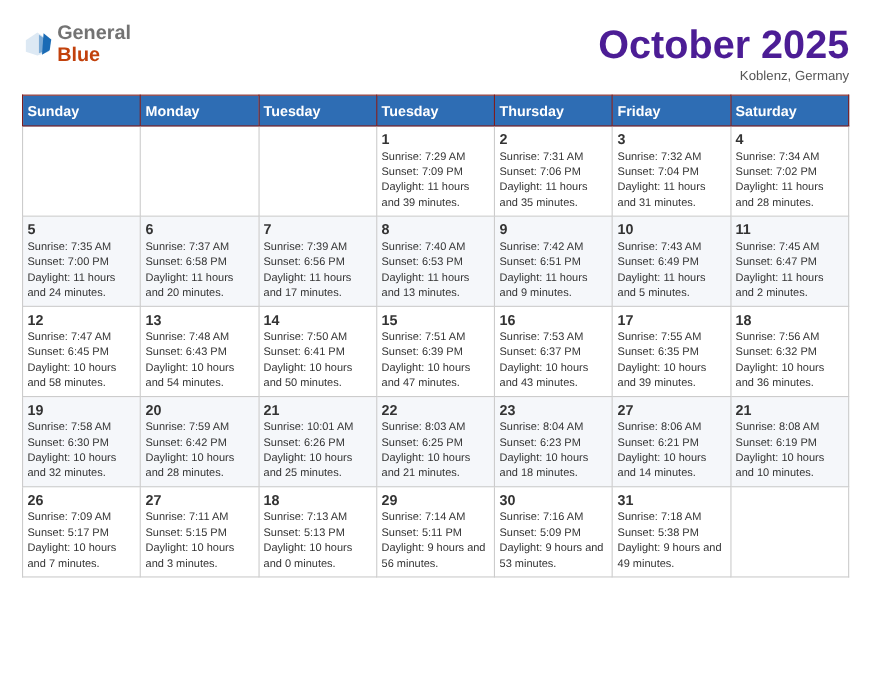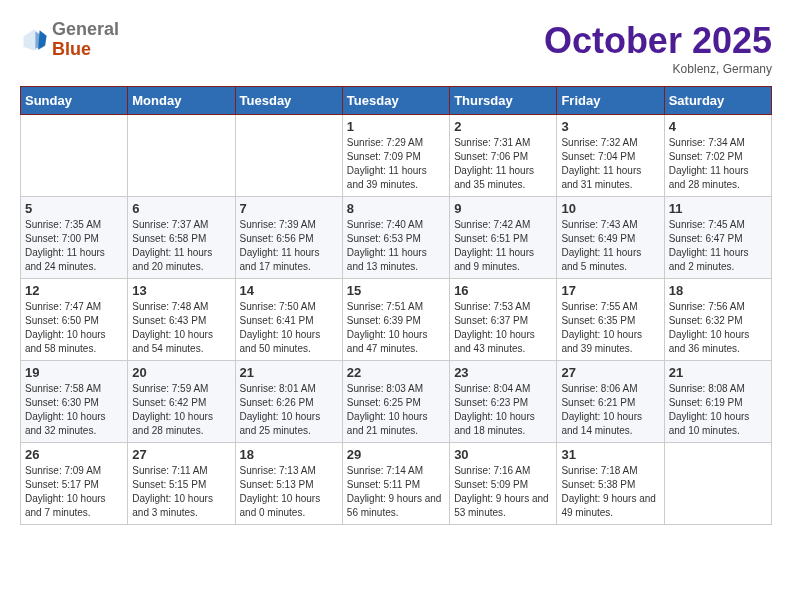--- a/index.html
+++ b/index.html
@@ -205,21 +205,21 @@
           <div class="cell-content">Sunrise: 7:45 AM
 Sunset: 6:47 PM
 Daylight: 11 hours
 and 2 minutes.</div>
         </td>
       </tr>
       <tr>
         <td>
           <div class="day-number">12</div>
           <div class="cell-content">Sunrise: 7:47 AM
-Sunset: 6:50 PM
+Sunset: 6:45 PM
 Daylight: 10 hours
 and 58 minutes.</div>
         </td>
         <td>
           <div class="day-number">13</div>
           <div class="cell-content">Sunrise: 7:48 AM
 Sunset: 6:43 PM
 Daylight: 10 hours
 and 54 minutes.</div>
         </td>
@@ -269,21 +269,21 @@
         </td>
         <td>
           <div class="day-number">20</div>
           <div class="cell-content">Sunrise: 7:59 AM
 Sunset: 6:42 PM
 Daylight: 10 hours
 and 28 minutes.</div>
         </td>
         <td>
           <div class="day-number">21</div>
-          <div class="cell-content">Sunrise: 8:01 AM
+          <div class="cell-content">Sunrise: 10:01 AM
 Sunset: 6:26 PM
 Daylight: 10 hours
 and 25 minutes.</div>
         </td>
         <td>
           <div class="day-number">22</div>
           <div class="cell-content">Sunrise: 8:03 AM
 Sunset: 6:25 PM
 Daylight: 10 hours
 and 21 minutes.</div>

